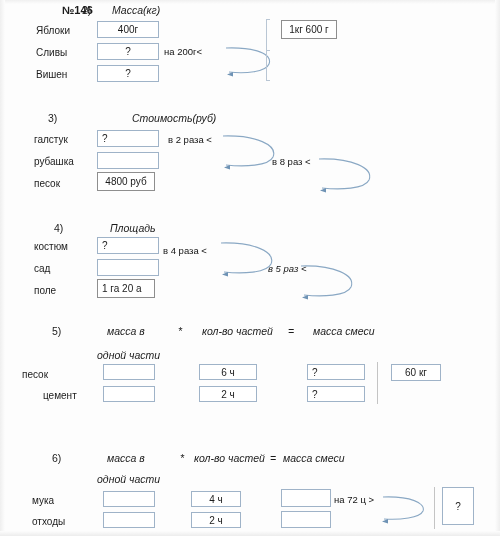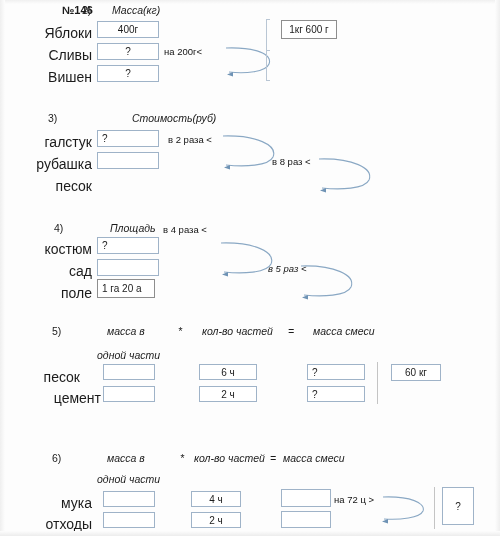--- a/index.html
+++ b/index.html
@@ -61,24 +61,24 @@
     color: #1b1b1b;
     white-space: nowrap;
   }
   .ital {
     font-size: 10.5px;
     font-style: italic;
     color: #1b1b1b;
     white-space: nowrap;
   }
   .rowlabel {
-    font-size: 14px;
-    color: #1b1b1b;
-    white-space: nowrap;
-    text-align: right;
+    font-size: 10px;
+    color: #1b1b1b;
+    white-space: nowrap;
+    text-align: left;
   }
   .note {
     font-size: 9.5px;
     color: #131313;
     white-space: nowrap;
   }
 
   
   .box {
     box-sizing: border-box;
@@ -164,20 +164,21 @@
   <div class="abs secnum" style="left:48px; top:112px;">3)</div>
   <div class="abs ital" style="left:104px; top:112px;margin-left:28px;">Стоимость(руб)</div>
 
   <div class="abs rowlabel" style="left:34px; top:134px; width:58px;">галстук</div>
   <div class="abs box left" style="left:97px; top:130px; width:62px; height:17px;">?</div>
 
   <div class="abs rowlabel" style="left:34px; top:156px; width:58px;">рубашка</div>
   <div class="abs box" style="left:97px; top:152px; width:62px; height:17px;"></div>
 
   <div class="abs rowlabel" style="left:34px; top:178px; width:58px;">песок</div>
+  <div class="abs box gray" style="left:97px; top:172px; width:58px; height:19px;">4800 руб</div>
 
   <div class="abs note" style="left:168px; top:134px;">в 2 раза &lt;</div>
   <svg class="arrow" style="left:222px; top:132px;" width="60" height="36">
     <path d="M 1 4 C 34 3 56 13 51 25 C 47 34 22 35 4 33"></path>
     <polygon points="8,33 2,35.5 8,37.5"></polygon>
   </svg>
 
   <div class="abs note" style="left:272px; top:156px;">в 8 раз &lt;</div>
   <svg class="arrow" style="left:318px; top:155px;" width="60" height="36">
     <path d="M 1 4 C 34 3 56 13 51 25 C 47 34 22 35 4 33"></path>
@@ -189,21 +190,21 @@
 
   <div class="abs rowlabel" style="left:34px; top:241px; width:58px;">костюм</div>
   <div class="abs box left" style="left:97px; top:237px; width:62px; height:17px;">?</div>
 
   <div class="abs rowlabel" style="left:34px; top:263px; width:58px;">сад</div>
   <div class="abs box" style="left:97px; top:259px; width:62px; height:17px;"></div>
 
   <div class="abs rowlabel" style="left:34px; top:285px; width:58px;">поле</div>
   <div class="abs box gray left" style="left:97px; top:279px; width:58px; height:19px;">1 га 20 а</div>
 
-  <div class="abs note" style="left:163px; top:224px;">в 4 раза &lt;</div>
+  <div class="abs note" style="left:163px; top:245px;">в 4 раза &lt;</div>
   <svg class="arrow" style="left:220px; top:239px;" width="60" height="36">
     <path d="M 1 4 C 34 3 56 13 51 25 C 47 34 22 35 4 33"></path>
     <polygon points="8,33 2,35.5 8,37.5"></polygon>
   </svg>
 
   <div class="abs note" style="left:268px; top:263px;font-style:italic;">в 5 раз &lt;</div>
   <svg class="arrow" style="left:300px; top:262px;" width="60" height="36">
     <path d="M 1 4 C 34 3 56 13 51 25 C 47 34 22 35 4 33"></path>
     <polygon points="8,33 2,35.5 8,37.5"></polygon>
   </svg>

